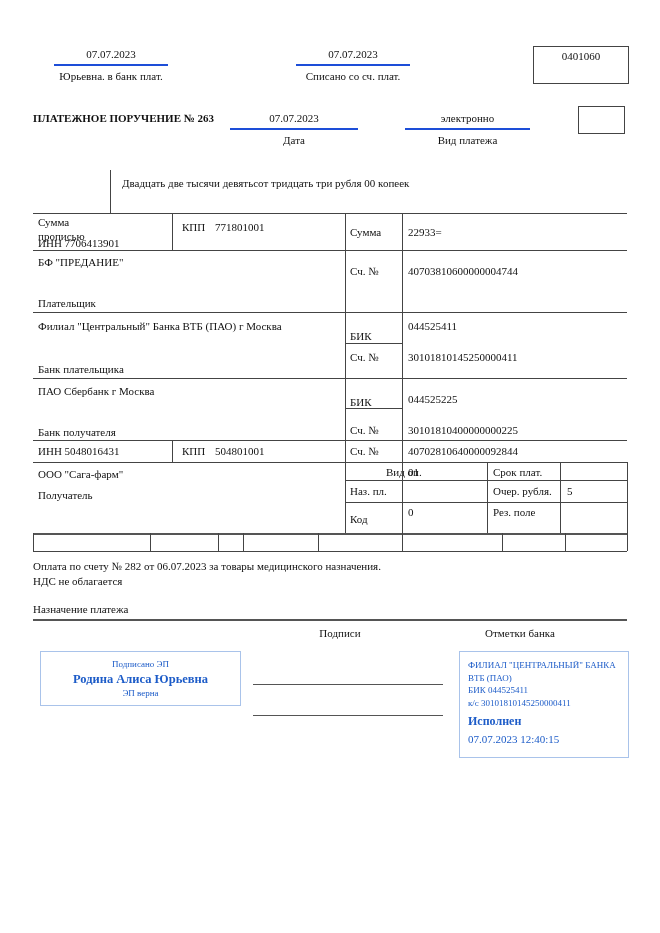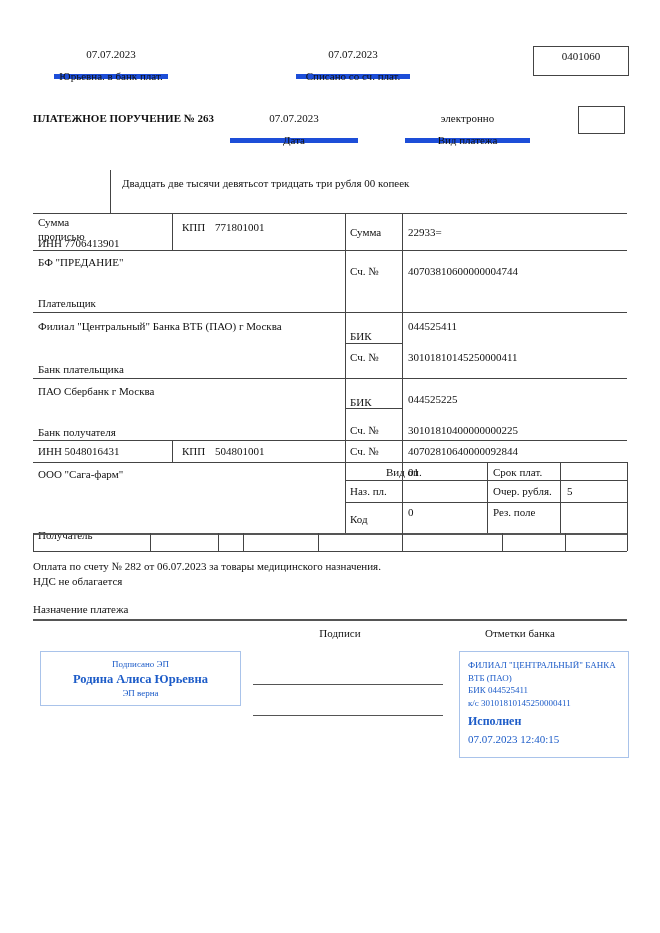--- a/index.html
+++ b/index.html
@@ -2,41 +2,41 @@
 <html><head>
 <meta charset="utf-8">
 <style>
   html,body{margin:0;padding:0;background:#ffffff;}
   #page{position:relative;width:660px;height:933px;background:#ffffff;
         font-family:"Liberation Serif","DejaVu Serif",serif;color:#111;overflow:hidden;}
   .t{position:absolute;font-size:11px;line-height:1.25;white-space:nowrap;}
   .wrap{white-space:normal;}
   .c{text-align:center;}
   .b{font-weight:bold;}
-  .ul{border-bottom:5px solid #1d4ed8;padding-bottom:12px;}
+  .ul{border-bottom:2px solid #1d4ed8;padding-bottom:2px;}
   .hl{position:absolute;background:#444;height:1px;}
   .hl2{position:absolute;background:#555;height:2px;}
   .vl{position:absolute;background:#444;width:1px;}
   .box{position:absolute;border:1px solid #444;box-sizing:border-box;}
   .stamp{position:absolute;border:1px solid #a9c3ea;box-sizing:border-box;color:#1d5cc8;}
   .stamp .s-small{font-size:9px;line-height:1.4;}
   .sigline{position:absolute;background:#555;height:1px;}
 </style>
 </head>
 <body>
 
 <div id="page">
 
   <div class="t c ul" style="left:54px;top:48px;width:114px;">07.07.2023</div>
   <div class="t c" style="left:54px;top:70px;width:114px;">Юрьевна. в банк плат.</div>
 
   <div class="t c ul" style="left:296px;top:48px;width:114px;">07.07.2023</div>
   <div class="t c" style="left:296px;top:70px;width:114px;">Списано со сч. плат.</div>
 
-  <div class="box" style="left:533px;top:46px;width:96px;height:30px;">
+  <div class="box" style="left:533px;top:46px;width:96px;height:38px;">
     <div class="t c" style="left:0;top:3px;width:94px;">0401060</div>
   </div>
 
   <div class="t b" style="left:33px;top:112px;">ПЛАТЕЖНОЕ ПОРУЧЕНИЕ № 263</div>
   <div class="t c ul" style="left:230px;top:112px;width:128px;">07.07.2023</div>
   <div class="t c" style="left:230px;top:134px;width:128px;">Дата</div>
   <div class="t c ul" style="left:405px;top:112px;width:125px;">электронно</div>
   <div class="t c" style="left:405px;top:134px;width:125px;">Вид платежа</div>
   <div class="box" style="left:578px;top:106px;width:47px;height:28px;"></div>
 
@@ -79,21 +79,21 @@
 
   <div class="t" style="left:38px;top:445px;">ИНН 5048016431</div>
   <div class="t" style="left:182px;top:445px;">КПП</div>
   <div class="t" style="left:215px;top:445px;">504801001</div>
   <div class="t" style="left:350px;top:445px;">Сч. №</div>
   <div class="t" style="left:408px;top:445px;text-align:center;">40702810640000092844</div>
   <div class="vl" style="left:172px;top:440px;height:22px;"></div>
   <div class="hl" style="left:33px;top:462px;width:594px;"></div>
 
   <div class="t" style="left:38px;top:468px;">ООО "Сага-фарм"</div>
-  <div class="t" style="left:38px;top:529px;">Получатель</div>
+  <div class="t" style="left:38px;top:489px;">Получатель</div>
 
   <div class="t" style="left:370px;top:466px;margin-left:16px;">Вид оп.</div>
   <div class="t" style="left:408px;top:466px;">01</div>
   <div class="t" style="left:493px;top:466px;">Срок плат.</div>
   <div class="t" style="left:567px;top:466px;"></div>
   <div class="hl" style="left:345px;top:480px;width:282px;"></div>
 
   <div class="t" style="left:350px;top:485px;">Наз. пл.</div>
   <div class="t" style="left:408px;top:485px;"></div>
   <div class="t" style="left:493px;top:485px;">Очер. рубля.</div>

